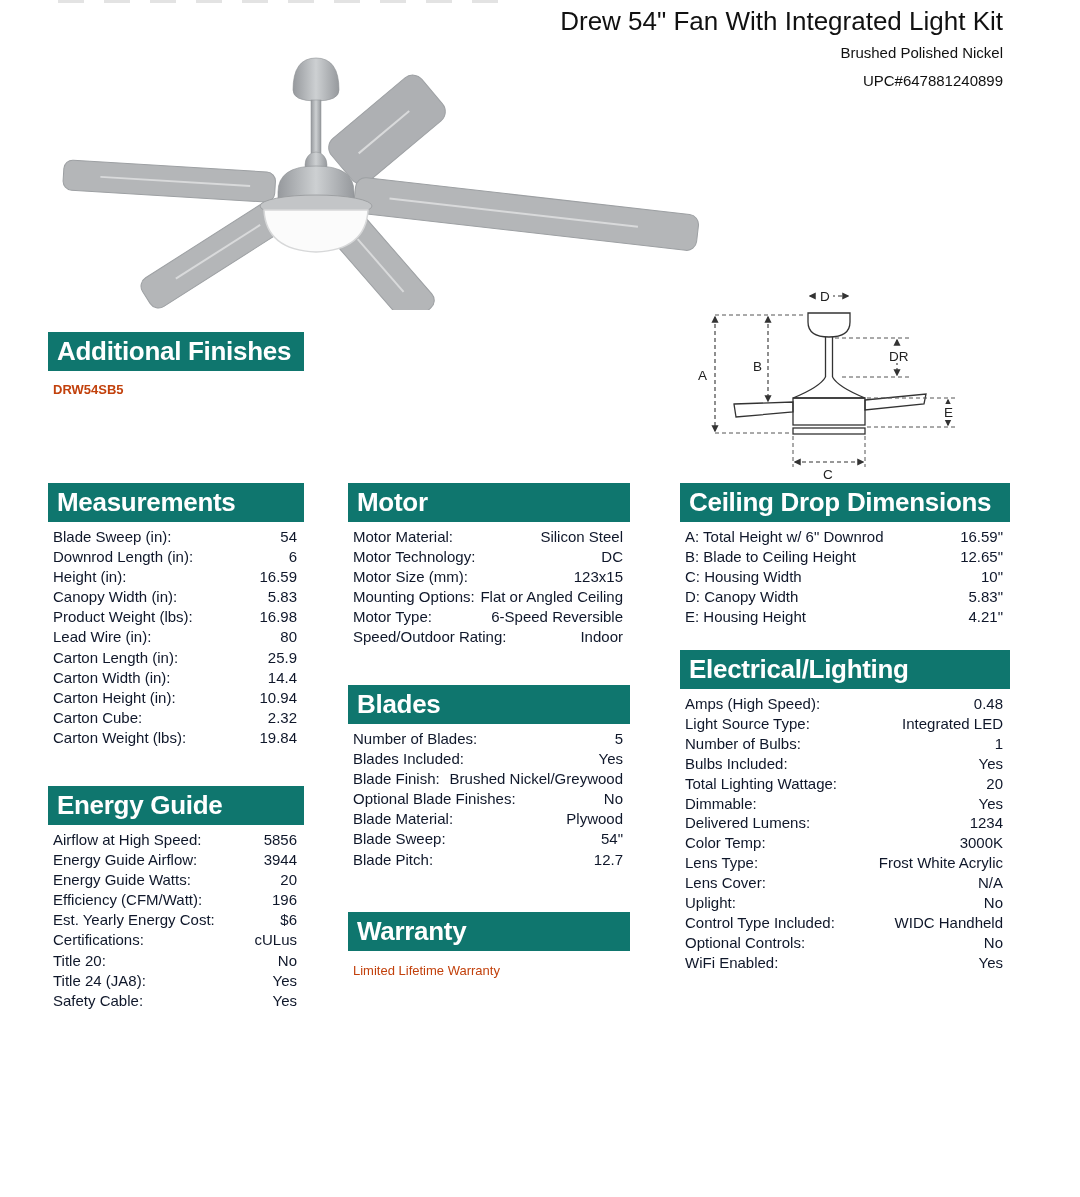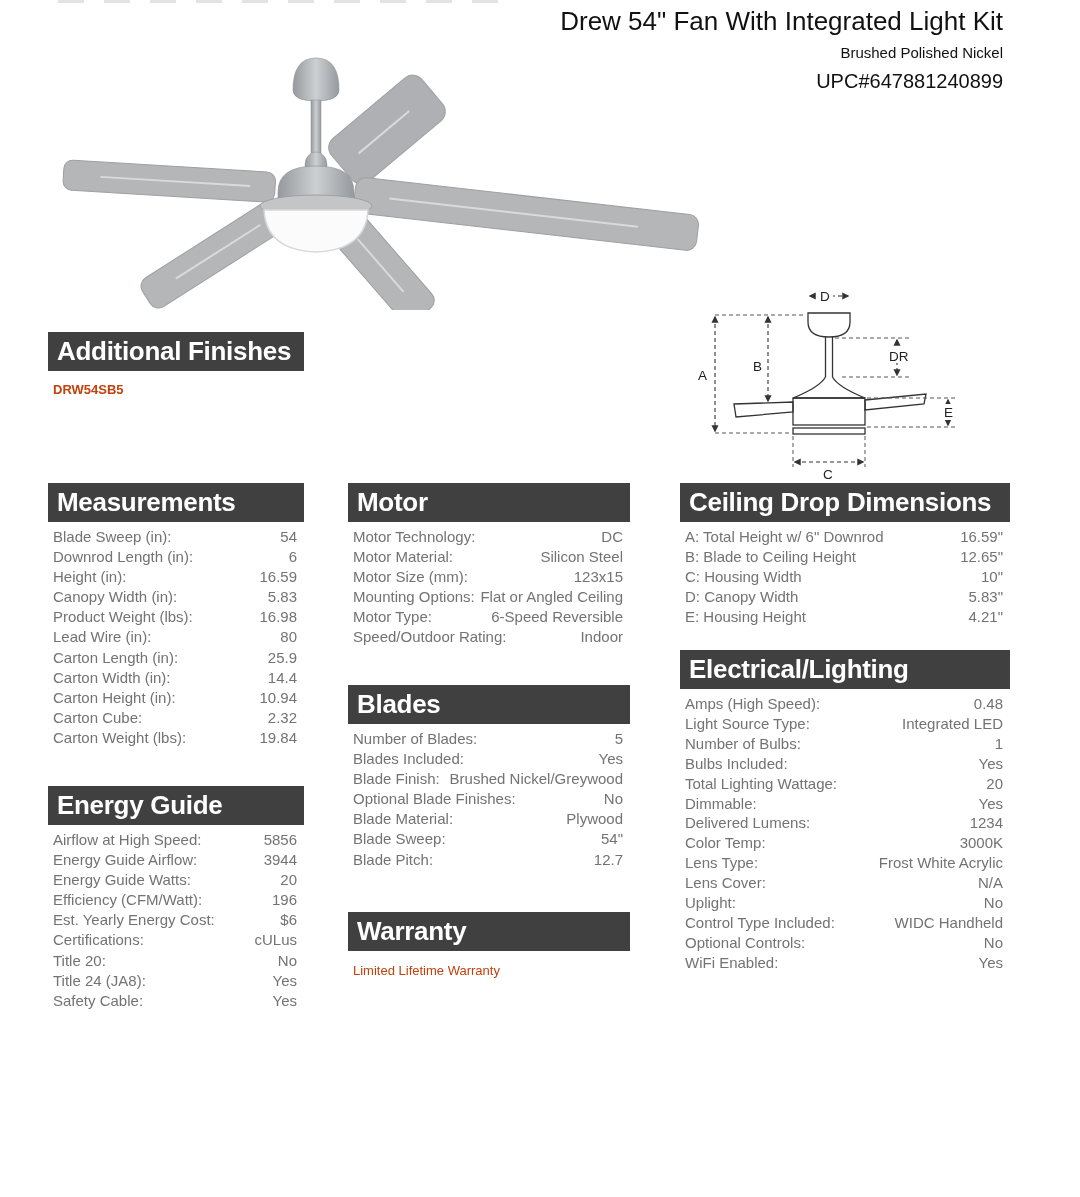--- a/index.html
+++ b/index.html
@@ -3,27 +3,27 @@
 <meta charset="utf-8">
 <style>
   html,body{margin:0;padding:0;background:#fff;}
   .page{position:relative;width:1080px;height:1197px;background:#fff;overflow:hidden;
         font-family:"Liberation Sans",sans-serif;color:#111;}
   .logo-fragment{position:absolute;left:58px;top:0;width:452px;height:3px;
         background:repeating-linear-gradient(90deg,#e3e3e3 0 26px,transparent 26px 46px);}
   .titleblock{position:absolute;top:4px;right:77px;text-align:right;color:#111;}
   .t1{font-size:26px;line-height:34px;}
   .t2{font-size:15px;line-height:29px;}
-  .t3{font-size:20px;line-height:28px;}
+  .t3{font-size:15px;line-height:28px;}
   .section{position:absolute;}
-  .sec-header{background:#404040;color:#fff;font-weight:bold;font-size:26px;height:39px;
+  .sec-header{background:#0f766e;color:#fff;font-weight:bold;font-size:26px;height:39px;
         line-height:39px;padding-left:9px;letter-spacing:-0.3px;white-space:nowrap;overflow:hidden;}
   .sec-body{padding-top:5px;}
   .row{display:flex;justify-content:space-between;line-height:20.1px;font-size:15px;
-        color:#737373;padding:0 7px 0 5px;white-space:nowrap;}
+        color:#0f172a;padding:0 7px 0 5px;white-space:nowrap;}
   .row .lbl{text-align:left;}
   .row .val{text-align:right;}
   .note{font-size:13px;padding-left:5px;margin-top:7px;color:#c2410c;}
   .sec-af .note{font-weight:bold;margin-top:6px;}
   #sec-af{left:48px;top:332px;width:256px;}
   #sec-measurements{left:48px;top:483px;width:256px;}
   #sec-energy{left:48px;top:786px;width:256px;}
   #sec-motor{left:348px;top:483px;width:282px;}
   #sec-blades{left:348px;top:685px;width:282px;}
   #sec-warranty{left:348px;top:912px;width:282px;}
@@ -233,28 +233,28 @@
           <span class="lbl">Safety Cable:</span>
           <span class="val">Yes</span>
         </div>
       </div>
   </div>
 
   <div class="section" id="sec-motor">
     <div class="sec-header"><span>Motor</span></div>
     <div class="sec-body">
         <div class="row">
+          <span class="lbl">Motor Material:</span>
+          <span class="val">Silicon Steel</span>
+        </div>
+        <div class="row">
           <span class="lbl">Motor Technology:</span>
           <span class="val">DC</span>
         </div>
         <div class="row">
-          <span class="lbl">Motor Material:</span>
-          <span class="val">Silicon Steel</span>
-        </div>
-        <div class="row">
           <span class="lbl">Motor Size (mm):</span>
           <span class="val">123x15</span>
         </div>
         <div class="row">
           <span class="lbl">Mounting Options:</span>
           <span class="val">Flat or Angled Ceiling</span>
         </div>
         <div class="row">
           <span class="lbl">Motor Type:</span>
           <span class="val">6-Speed Reversible</span>

